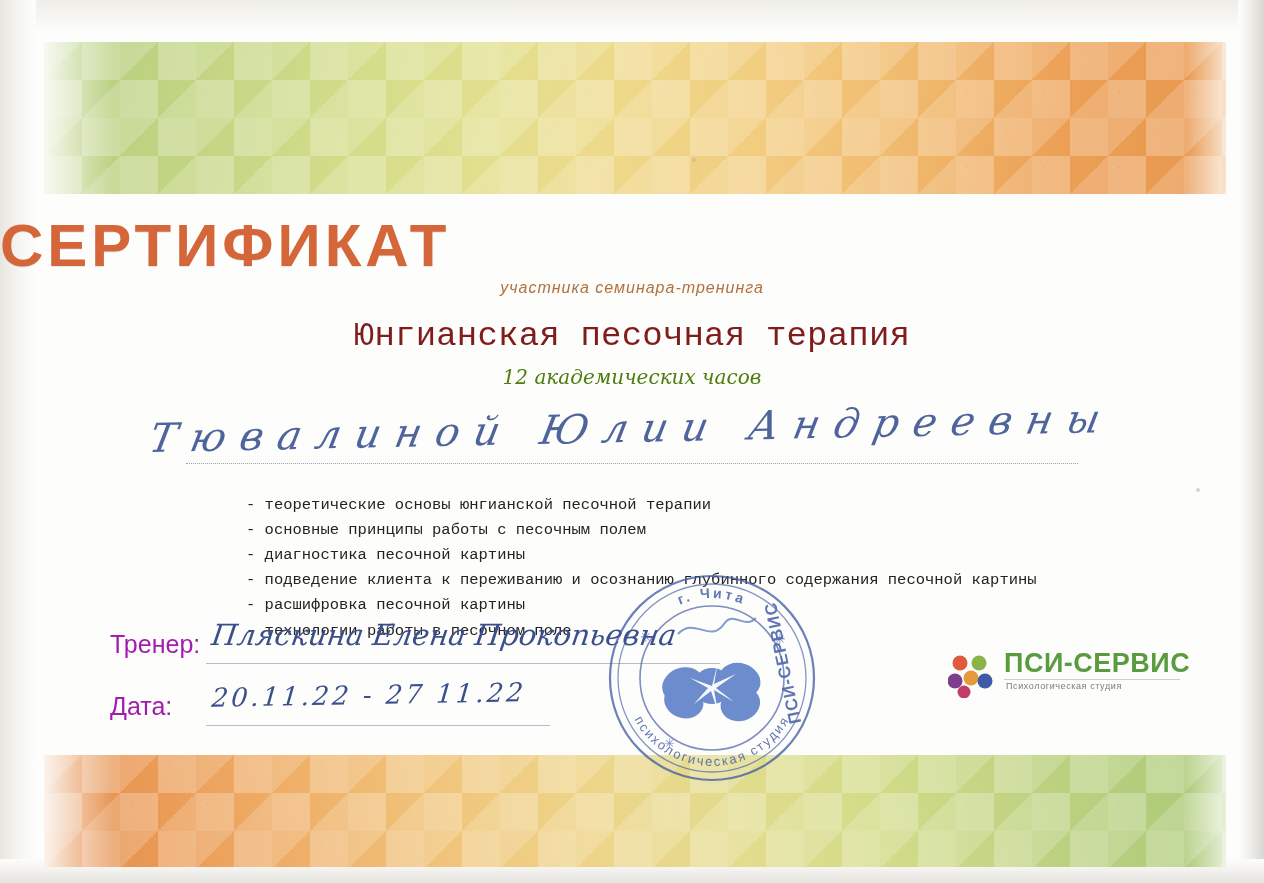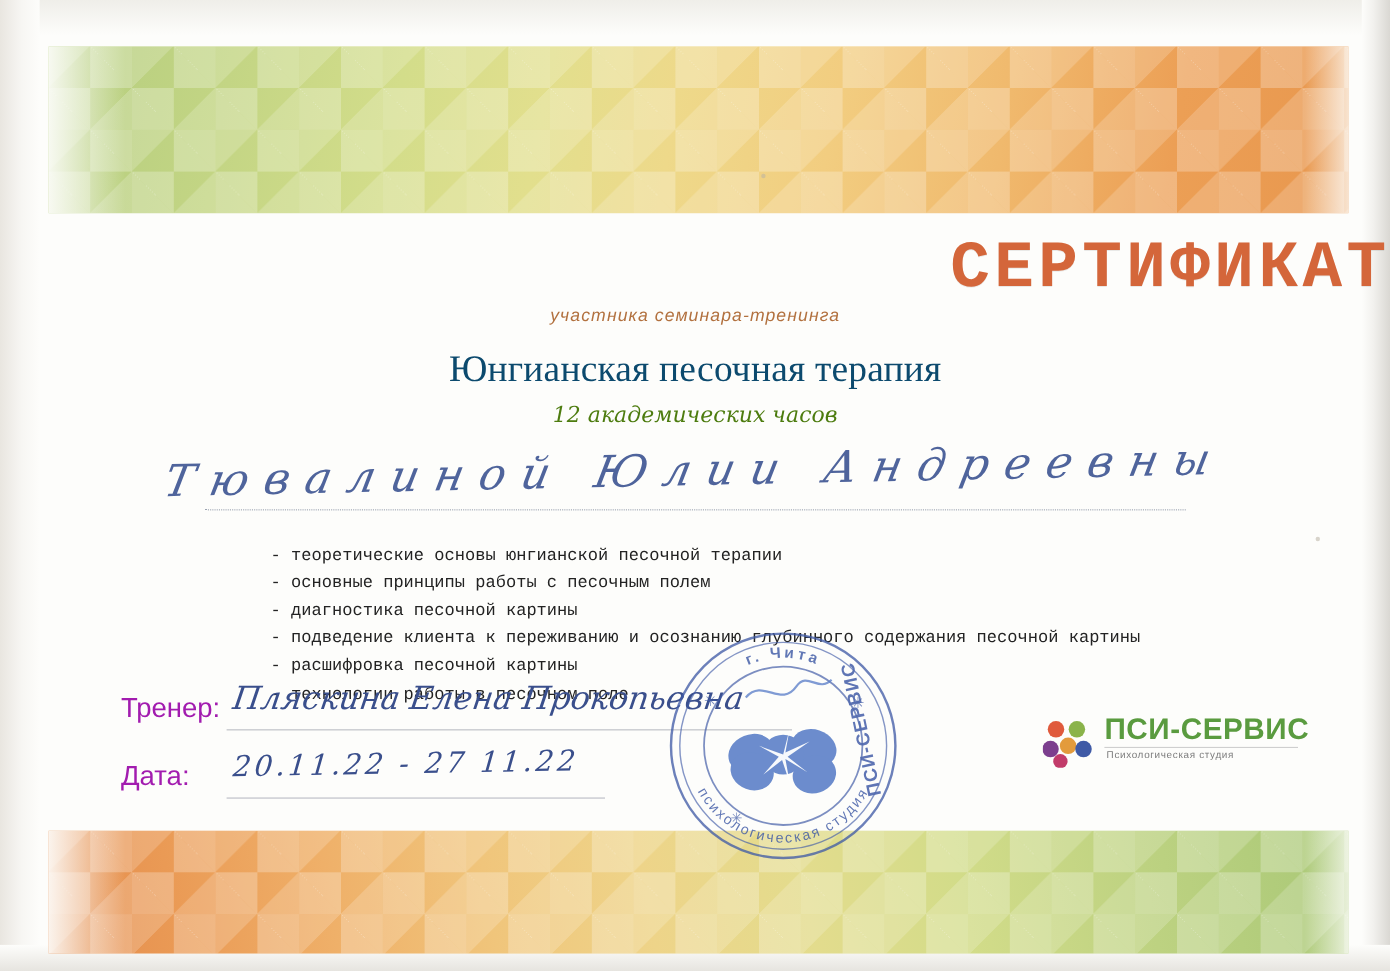--- a/index.html
+++ b/index.html
@@ -123,44 +123,44 @@
   }
 
   
   .content {
     position: absolute;
     left: 0;
     top: 196px;
     width: 1264px;
   }
   .cert-title {
-    text-align: right;
-    font-family: Liberation Mono, monospace;
+    text-align: left;
+    font-family: Liberation Sans, sans-serif;
     font-weight: bold;
     font-size: 60px;
     letter-spacing: 4px;
     color: #d4663a;
     margin: 18px 0 0 0;
     line-height: 1.05;
     text-shadow: 0 1px 0 rgba(0,0,0,0.08);
   }
   .cert-subtitle {
     text-align: center;
     font-family: Liberation Sans, sans-serif;
     font-style: italic;
     font-size: 16px;
     color: #b2713f;
     letter-spacing: 1px;
     margin-top: 2px;
   }
   .course-title {
     text-align: center;
-    font-family: Liberation Serif, serif;
+    font-family: Liberation Mono, monospace;
     font-size: 34px;
-    color: #0c4a6e;
+    color: #7f1d1d;
     margin-top: 20px;
     letter-spacing: 0.2px;
   }
   .hours {
     text-align: center;
     font-family: "DejaVu Serif", serif;
     font-style: italic;
     font-size: 20px;
     color: #4d7c0f;
     margin-top: 10px;

